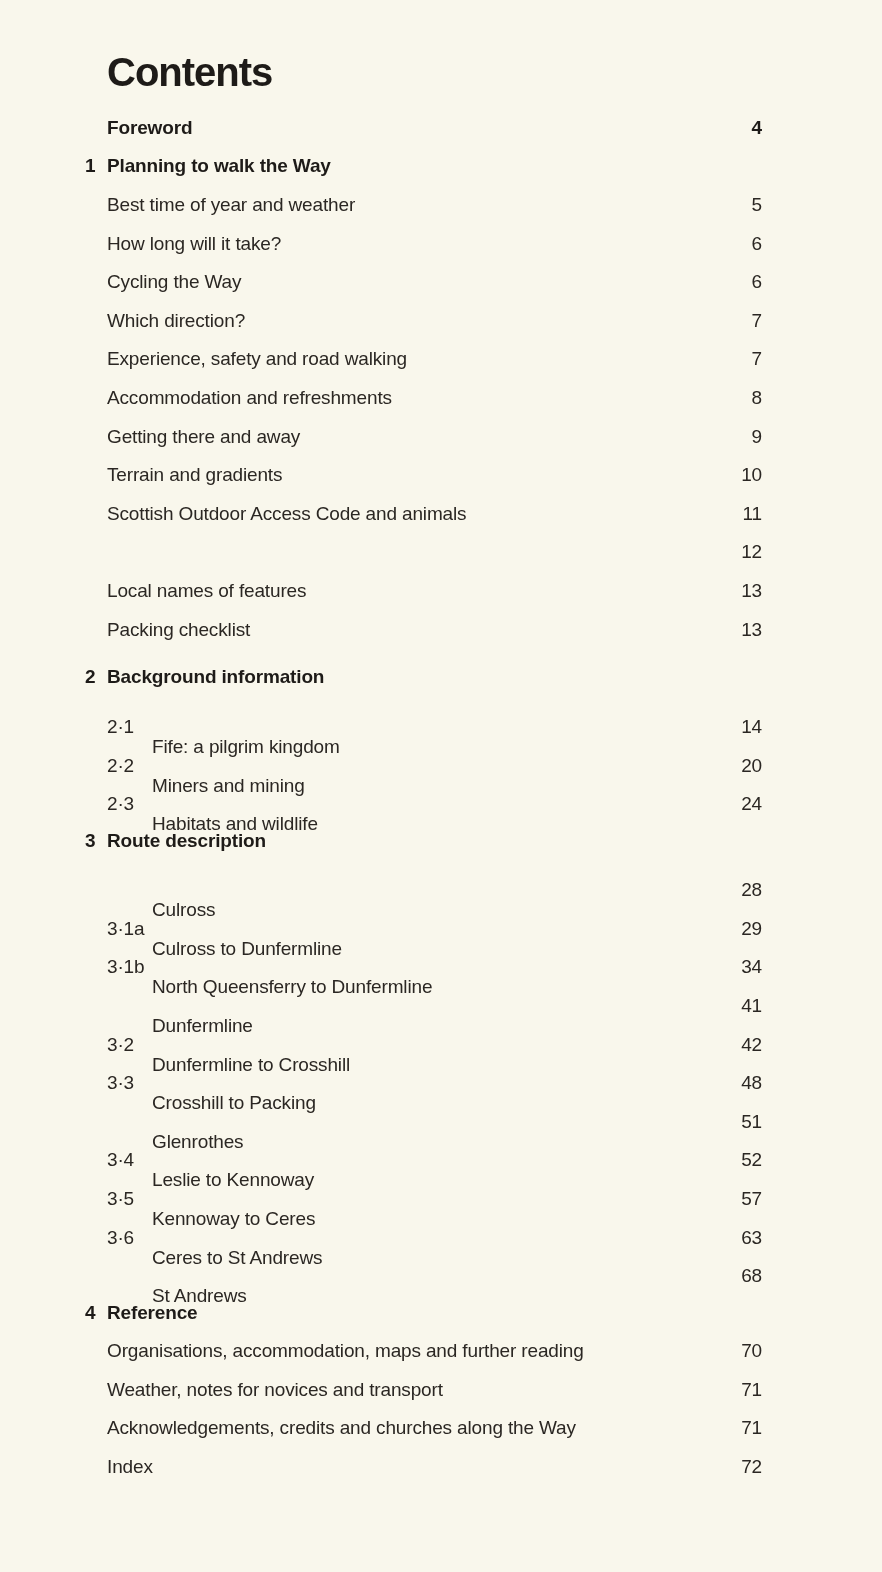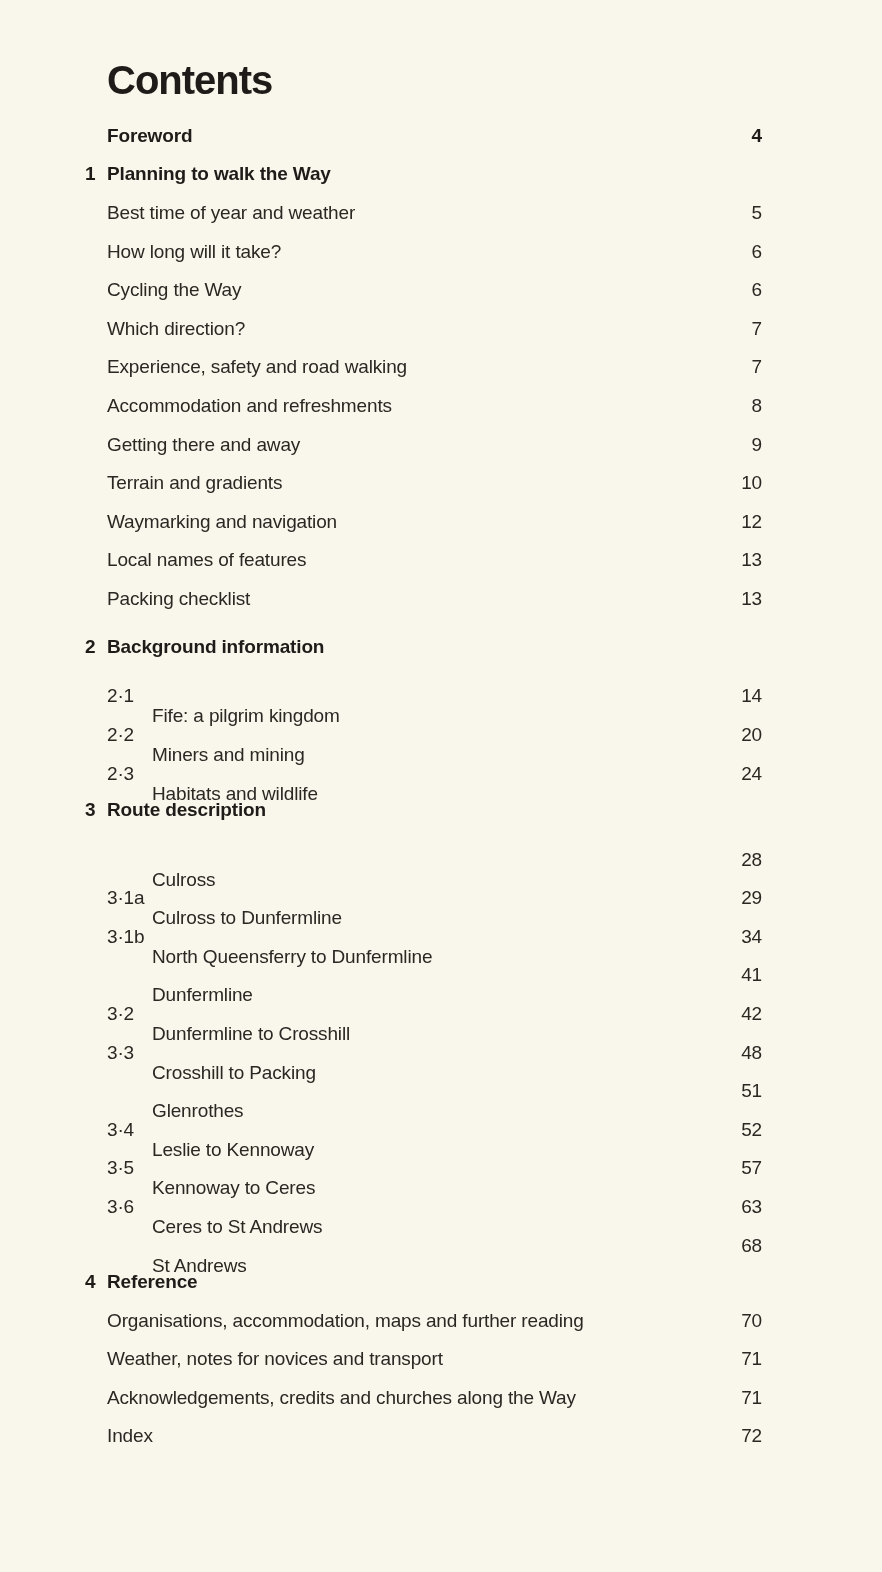--- a/index.html
+++ b/index.html
@@ -8,21 +8,21 @@
     height: 1572px;
     background: #f9f7ec;
     font-family: "Liberation Sans", sans-serif;
     color: #2b2723;
     position: relative;
     overflow: hidden;
   }
   .toc {
     position: absolute;
     left: 85px;
-    top: 60px;
+    top: 52px;
     width: 677px; 
   }
   .title {
     font-size: 40px;
     line-height: 40px;
     font-weight: bold;
     letter-spacing: -1px;
     color: #1e1b18;
     margin: 0 0 17px 22px;
   }
@@ -85,21 +85,24 @@
       </div>
       <div class="row plain">
         <span class="lbl">Getting there and away</span>
         <span class="page">9</span>
       </div>
       <div class="row plain">
         <span class="lbl">Terrain and gradients</span>
         <span class="page">10</span>
       </div>
       <div class="row plain">
-        <span class="lbl">Waymarking and navigation</span>
+        <span class="lbl">Scottish Outdoor Access Code and animals</span>
+        <span class="page">11</span>
+      </div>
+      <div class="row plain">
         <span class="page">12</span>
       </div>
       <div class="row plain">
         <span class="lbl">Local names of features</span>
         <span class="page">13</span>
       </div>
       <div class="row plain">
         <span class="lbl">Packing checklist</span>
         <span class="page">13</span>
       </div>

